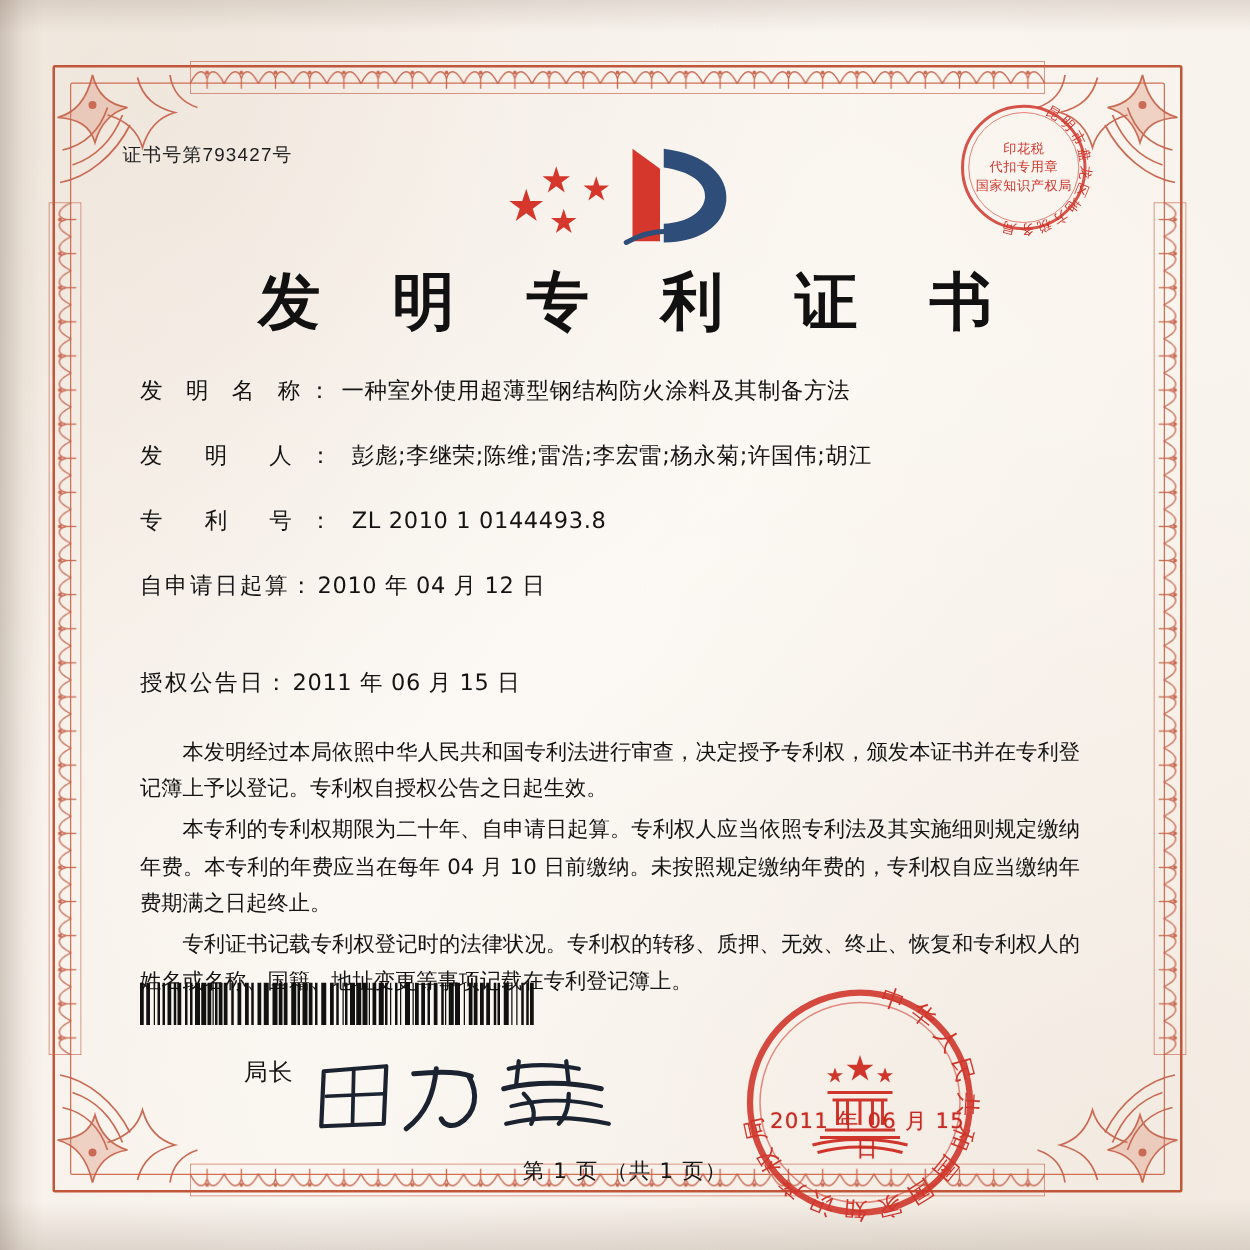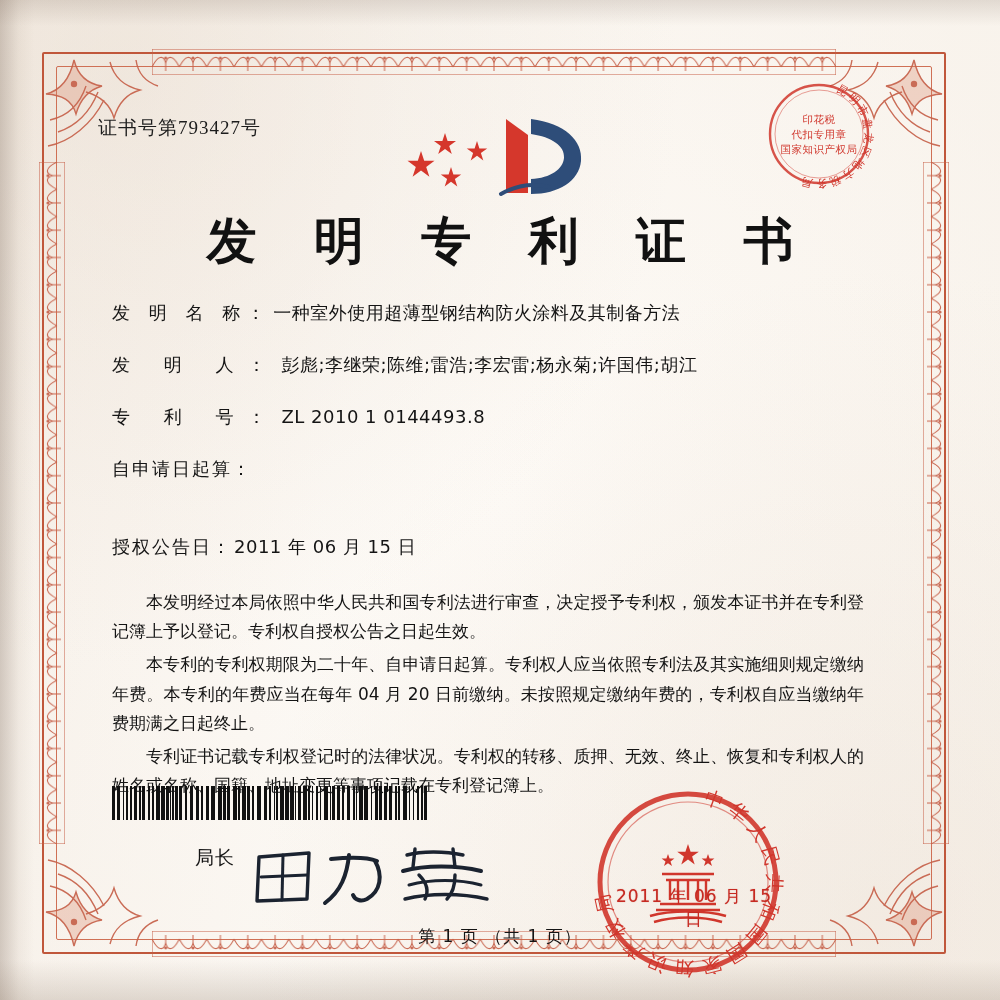--- a/index.html
+++ b/index.html
@@ -111,24 +111,24 @@
     transform: translateX(-50%);
     width: 190px;
     height: 95px;
   }
 
   
   .cert-no {
     position: absolute;
     left: 98px;
     top: 115px;
-    font-size: 19px;
+    font-size: 15px;
     letter-spacing: 1px;
     color: #1c1c1c;
-    font-family: Liberation Serif, serif;
+    font-family: Liberation Sans, sans-serif;
   }
 
   
   .doc-title {
     position: absolute;
     left: 0; right: 0;
     top: 208px;
     text-align: center;
     font-size: 50px;
     font-weight: bold;
@@ -419,34 +419,35 @@
       <span class="field-value">彭彪;李继荣;陈维;雷浩;李宏雷;杨永菊;许国伟;胡江</span>
     </div>
 
     <div class="field-row">
       <span class="field-label sp14">专 利 号：</span>
       <span class="field-value">ZL 2010 1 0144493.8</span>
     </div>
 
     <div class="field-row">
       <span class="field-label sp2">自申请日起算：</span>
+      <span class="field-value">2010 年 04 月 12 日</span>
     </div>
 
     <div class="field-row">
     </div>
 
     <div class="field-row">
       <span class="field-label sp2">授权公告日：</span>
       <span class="field-value">2011 年 06 月 15 日</span>
     </div>
   </div>
 
   <div class="body-text">
     <p>本发明经过本局依照中华人民共和国专利法进行审查，决定授予专利权，颁发本证书并在专利登记簿上予以登记。专利权自授权公告之日起生效。</p>
-    <p>本专利的专利权期限为二十年、自申请日起算。专利权人应当依照专利法及其实施细则规定缴纳年费。本专利的年费应当在每年 04 月 20 日前缴纳。未按照规定缴纳年费的，专利权自应当缴纳年费期满之日起终止。</p>
+    <p>本专利的专利权期限为二十年、自申请日起算。专利权人应当依照专利法及其实施细则规定缴纳年费。本专利的年费应当在每年 04 月 10 日前缴纳。未按照规定缴纳年费的，专利权自应当缴纳年费期满之日起终止。</p>
     <p>专利证书记载专利权登记时的法律状况。专利权的转移、质押、无效、终止、恢复和专利权人的姓名或名称、国籍、地址变更等事项记载在专利登记簿上。</p>
   </div>
 
   <div class="barcode" id="barcode">
       <i style="width: 3px; margin-right: 2px;"></i>
       <i style="width: 3px; margin-right: 3px;"></i>
       <i style="width: 1px; margin-right: 2px;"></i>
       <i style="width: 2px; margin-right: 2px;"></i>
       <i style="width: 2px; margin-right: 2px;"></i>
       <i style="width: 3px; margin-right: 2px;"></i>

